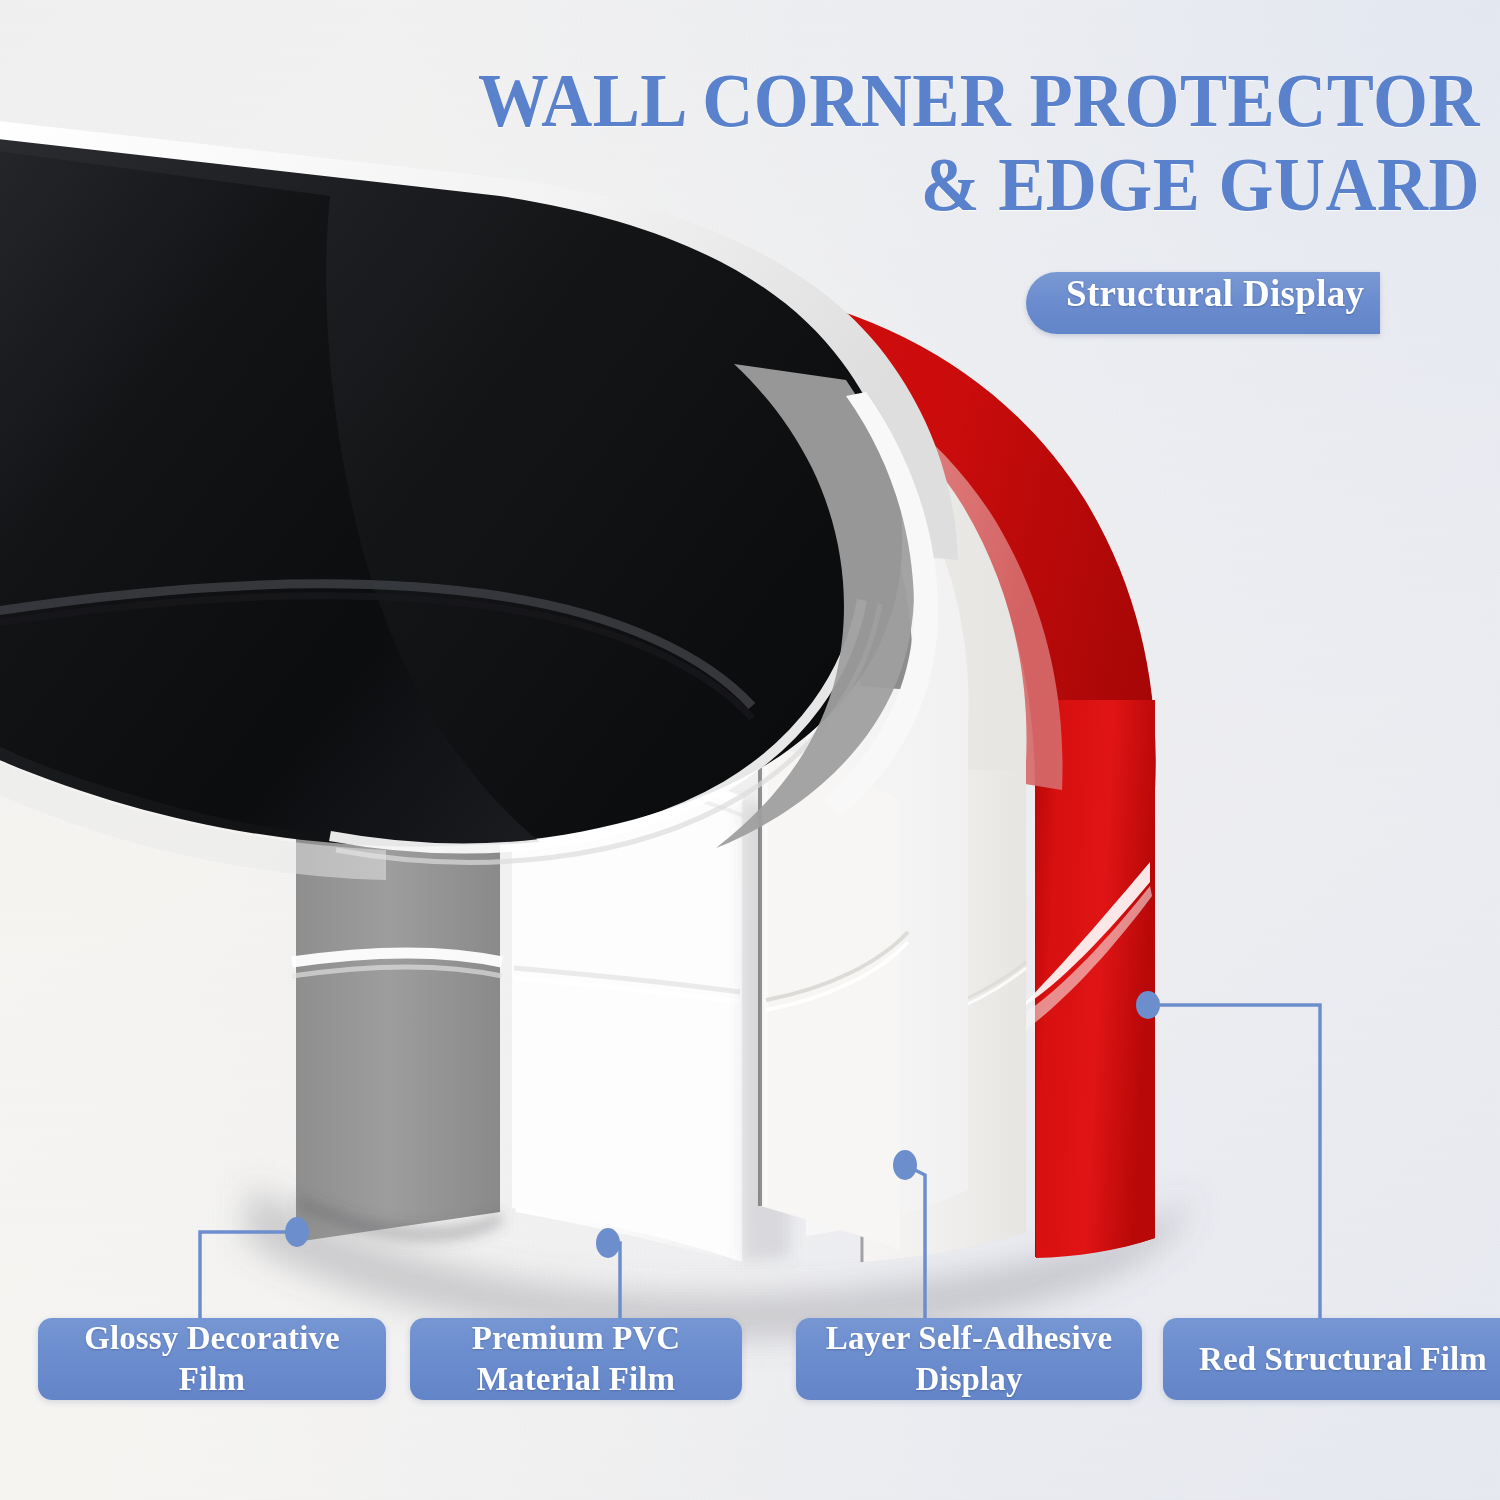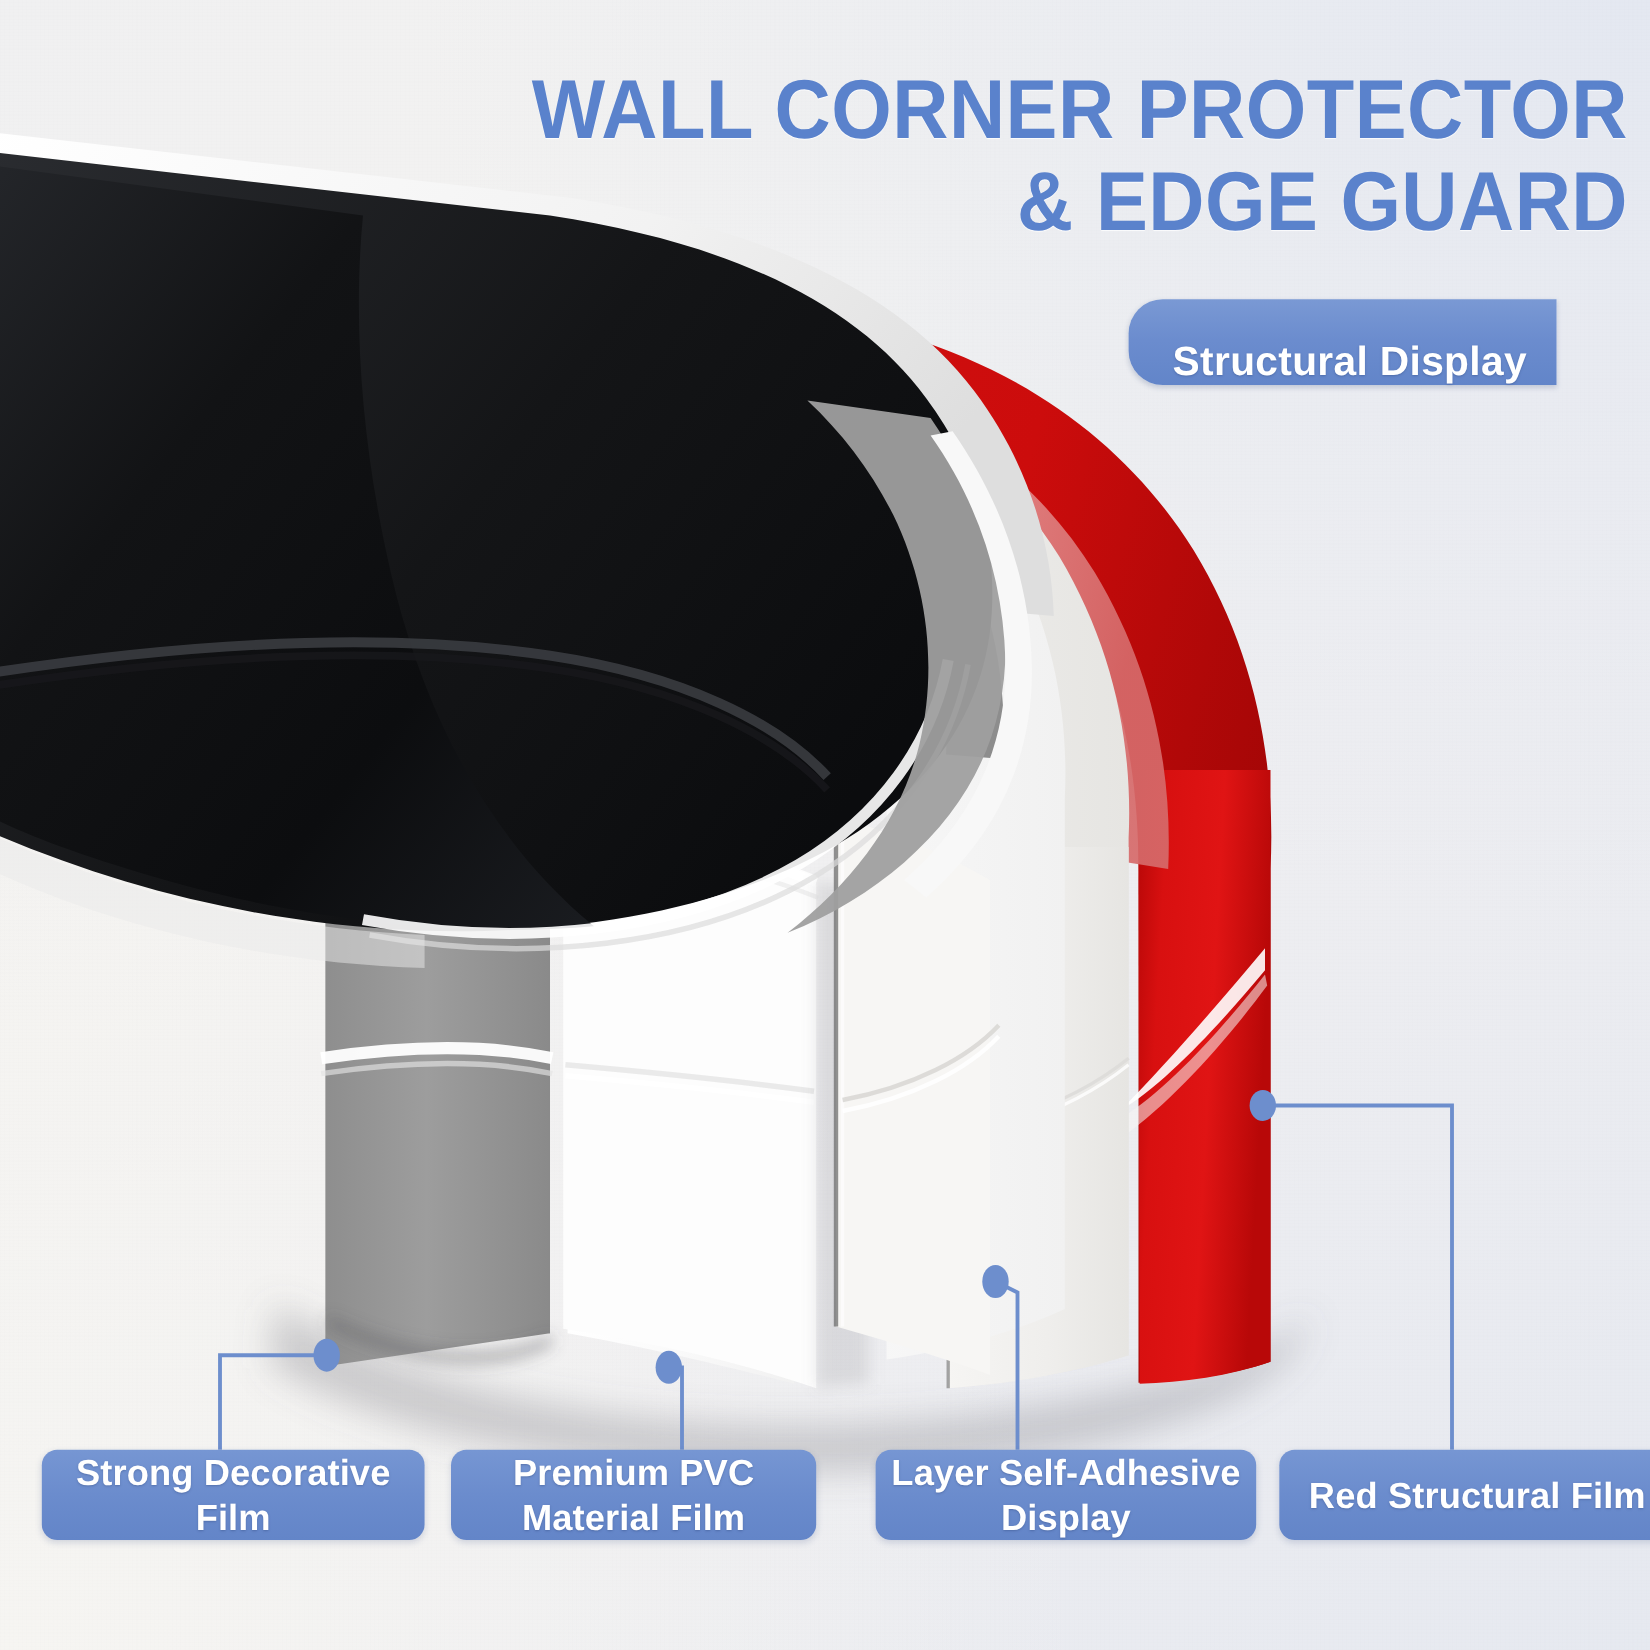--- a/index.html
+++ b/index.html
@@ -6,21 +6,21 @@
   html, body {
     margin: 0;
     padding: 0;
     background: #ffffff;
   }
   #stage {
     position: relative;
     width: 1500px;
     height: 1500px;
     overflow: hidden;
-    font-family: Liberation Sans, sans-serif;
+    font-family: Liberation Serif, serif;
     background: #f2f2f2;
   }
 
   
   .bg {
     position: absolute;
     inset: 0;
     background:
       radial-gradient(120% 90% at 100% 0%, #e4e8f1 0%, rgba(228,232,241,0) 62%),
       radial-gradient(110% 95% at 0% 100%, #f6f5f2 0%, rgba(246,245,242,0) 60%),
@@ -65,24 +65,24 @@
     transform-origin: right center;
     text-shadow: 0 1px 1px rgba(255,255,255,.85);
     white-space: nowrap;
   }
 
   
   .badge {
     position: absolute;
     left: 1026px;
     top: 272px;
-    height: 78px;
-    padding: 0 27px 0 40px;
+    height: 62px;
+    padding: 0 16px 0 40px;
     display: flex;
-    align-items: flex-end;
+    align-items: flex-start;
     background: linear-gradient(180deg,#7a99d4 0%,#6b8cce 48%,#6285c9 100%);
     border-radius: 31px 0 0 31px;
     box-shadow: 0 2px 5px rgba(60,80,130,.22);
     z-index: 30;
   }
   .badge span {
     color: #ffffff;
     font-size: 37px;
     font-weight: 700;
     letter-spacing: .3px;
@@ -374,21 +374,21 @@
       <path d="M1148 1005 L1320 1005 L1320 1318" fill="none" stroke="#6d8ecd" stroke-width="3.5"></path>
 
       <ellipse cx="297" cy="1232" rx="12" ry="15" fill="#6d8ecd"></ellipse>
       <ellipse cx="608" cy="1243" rx="12" ry="15" fill="#6d8ecd"></ellipse>
       <ellipse cx="905" cy="1165" rx="12" ry="15" fill="#6d8ecd"></ellipse>
       <ellipse cx="1148" cy="1005" rx="12" ry="14" fill="#6d8ecd"></ellipse>
     </svg>
   </div>
 
   <div class="label-box lb1">
-    <span><span>Strong Decorative</span><br><span>Film</span></span>
+    <span><span>Glossy Decorative</span><br><span>Film</span></span>
   </div>
 
   <div class="label-box lb2">
     <span><span>Premium PVC</span><br><span>Material Film</span></span>
   </div>
 
   <div class="label-box lb3">
     <span><span>Layer Self-Adhesive</span><br><span>Display</span></span>
   </div>
 

